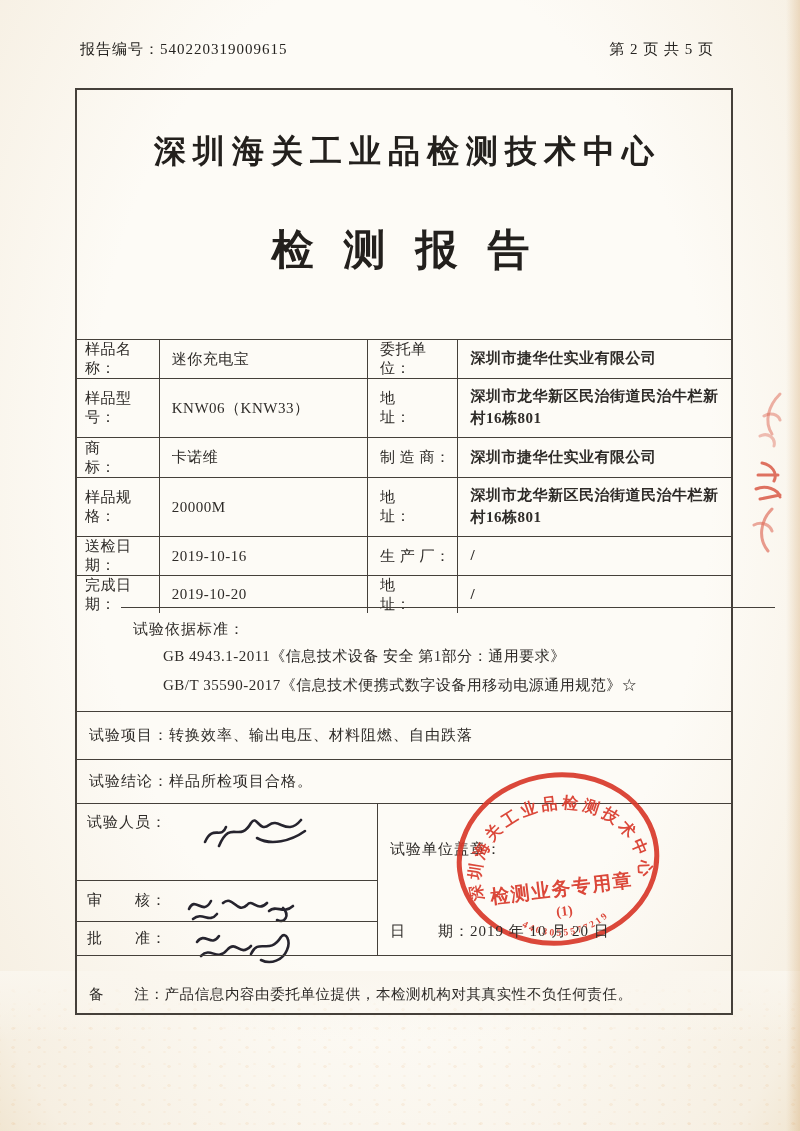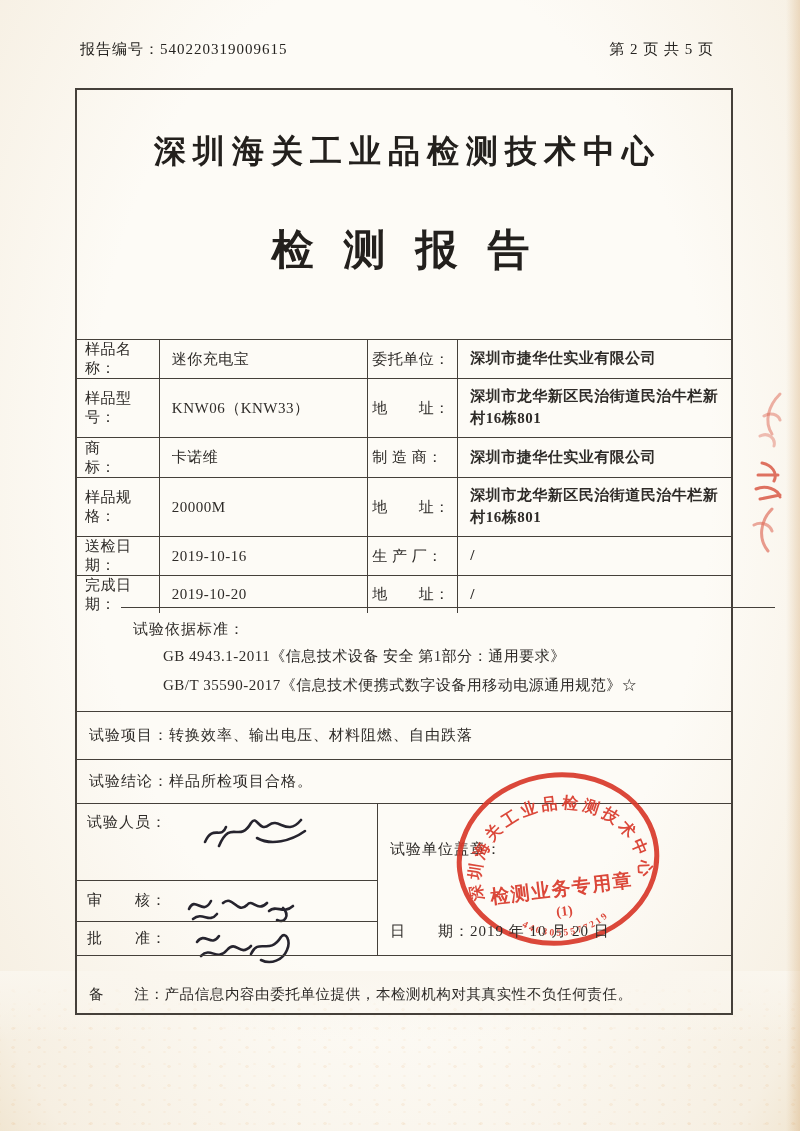--- a/index.html
+++ b/index.html
@@ -30,21 +30,21 @@
   .org-title{position:absolute;left:0;top:40px;width:100%;text-align:center;
     font-size:32px;font-weight:600;letter-spacing:7px;padding-left:7px;box-sizing:border-box;color:#23201d;}
   .doc-title{position:absolute;left:0;top:132px;width:100%;text-align:center;
     font-size:42px;font-weight:700;letter-spacing:30px;padding-left:23px;box-sizing:border-box;color:#23201d;}
 
   .itable{position:absolute;left:0;top:249px;width:100%;}
   .irow{display:flex;border-top:1.6px solid #45403a;box-sizing:border-box;}
   .cell{box-sizing:border-box;display:flex;align-items:center;font-size:15px;letter-spacing:.5px;}
   .c1{width:88px;padding-left:8px;}
   .c2{width:178px;padding-left:12px;border-left:1.6px solid #45403a;}
-  .c3{width:97px;padding-left:4px;border-left:1.6px solid #45403a;margin-left:43px;}
+  .c3{width:97px;padding-left:12px;border-left:1.6px solid #45403a;margin-left:43px;}
   .c4{width:295px;padding:4px 6px 4px 12px;border-left:1.6px solid #45403a;line-height:1.45;font-weight:bold;}
   .h38{height:38px;} .h58{height:58px;} .h39{height:39px;} .h37{height:37px;}
 
   .section{position:absolute;left:0;width:100%;border-top:1.6px solid #45403a;box-sizing:border-box;font-size:15px;}
   .standards{top:517px;height:104px;padding:8px 10px 0 12px;margin-left:44px;}
   .standards .std-item{padding-left:30px;line-height:29px;letter-spacing:.5px;}
   .standards .std-label{line-height:26px;letter-spacing:1px;}
   .titems{top:621px;height:48px;display:flex;align-items:center;padding-left:12px;letter-spacing:1px;}
   .concl{top:669px;height:44px;display:flex;align-items:center;padding-left:12px;letter-spacing:1px;}
 

